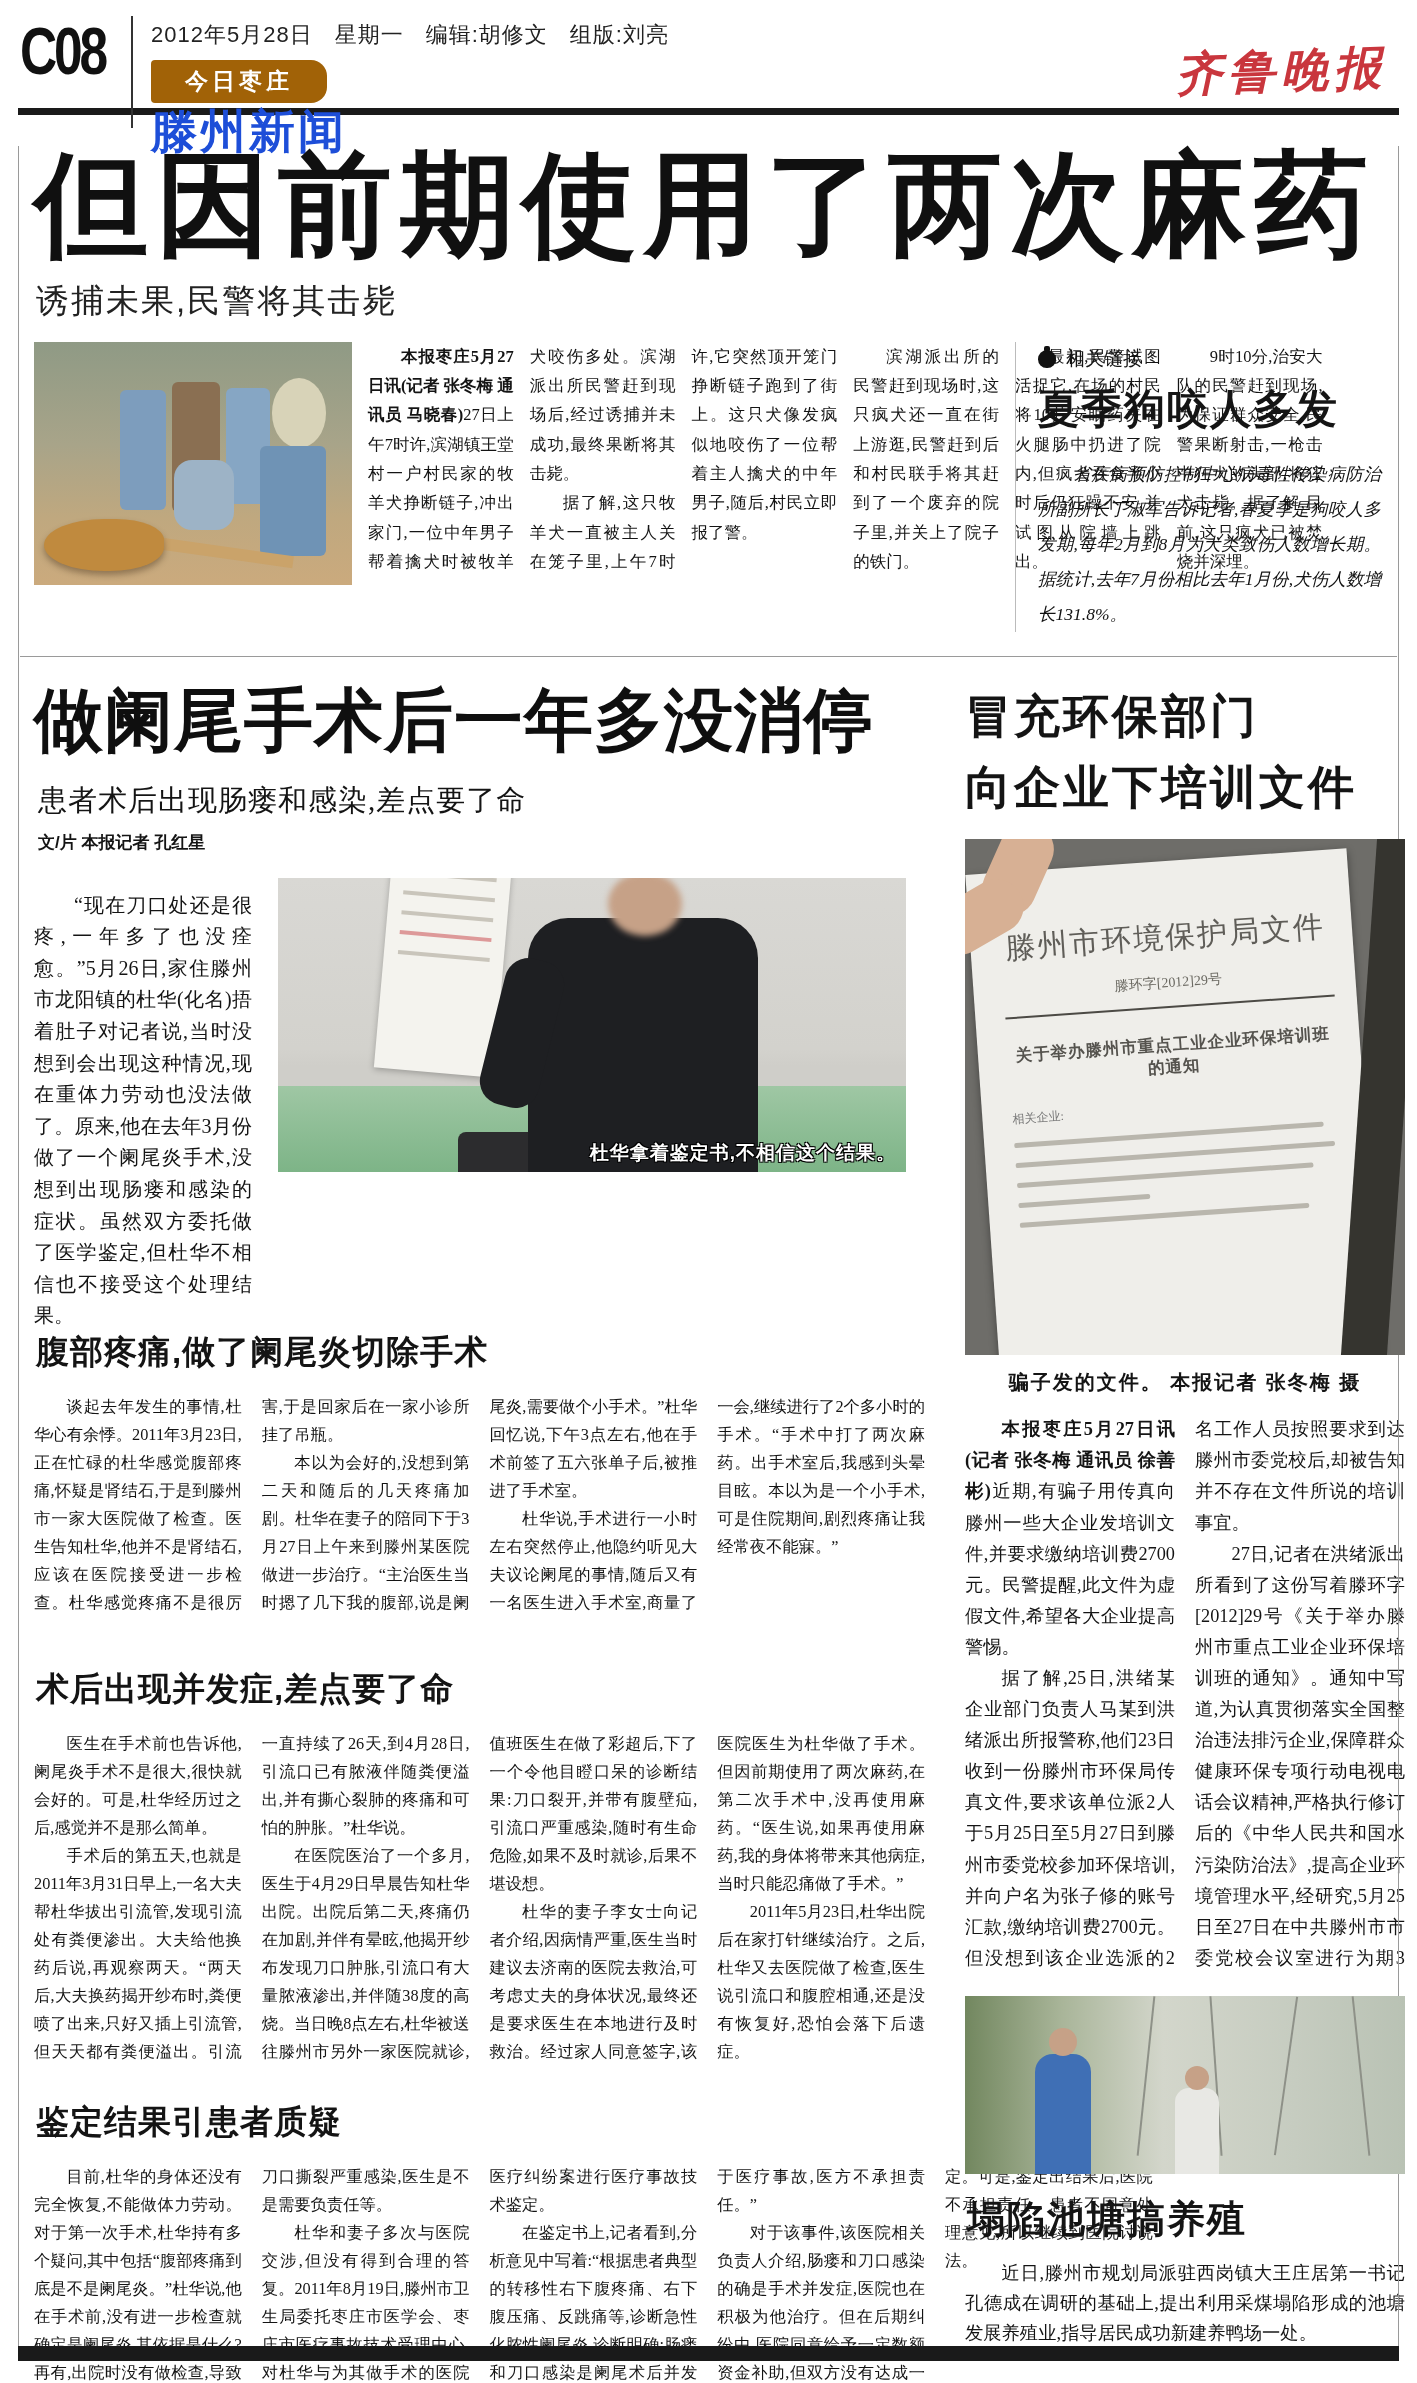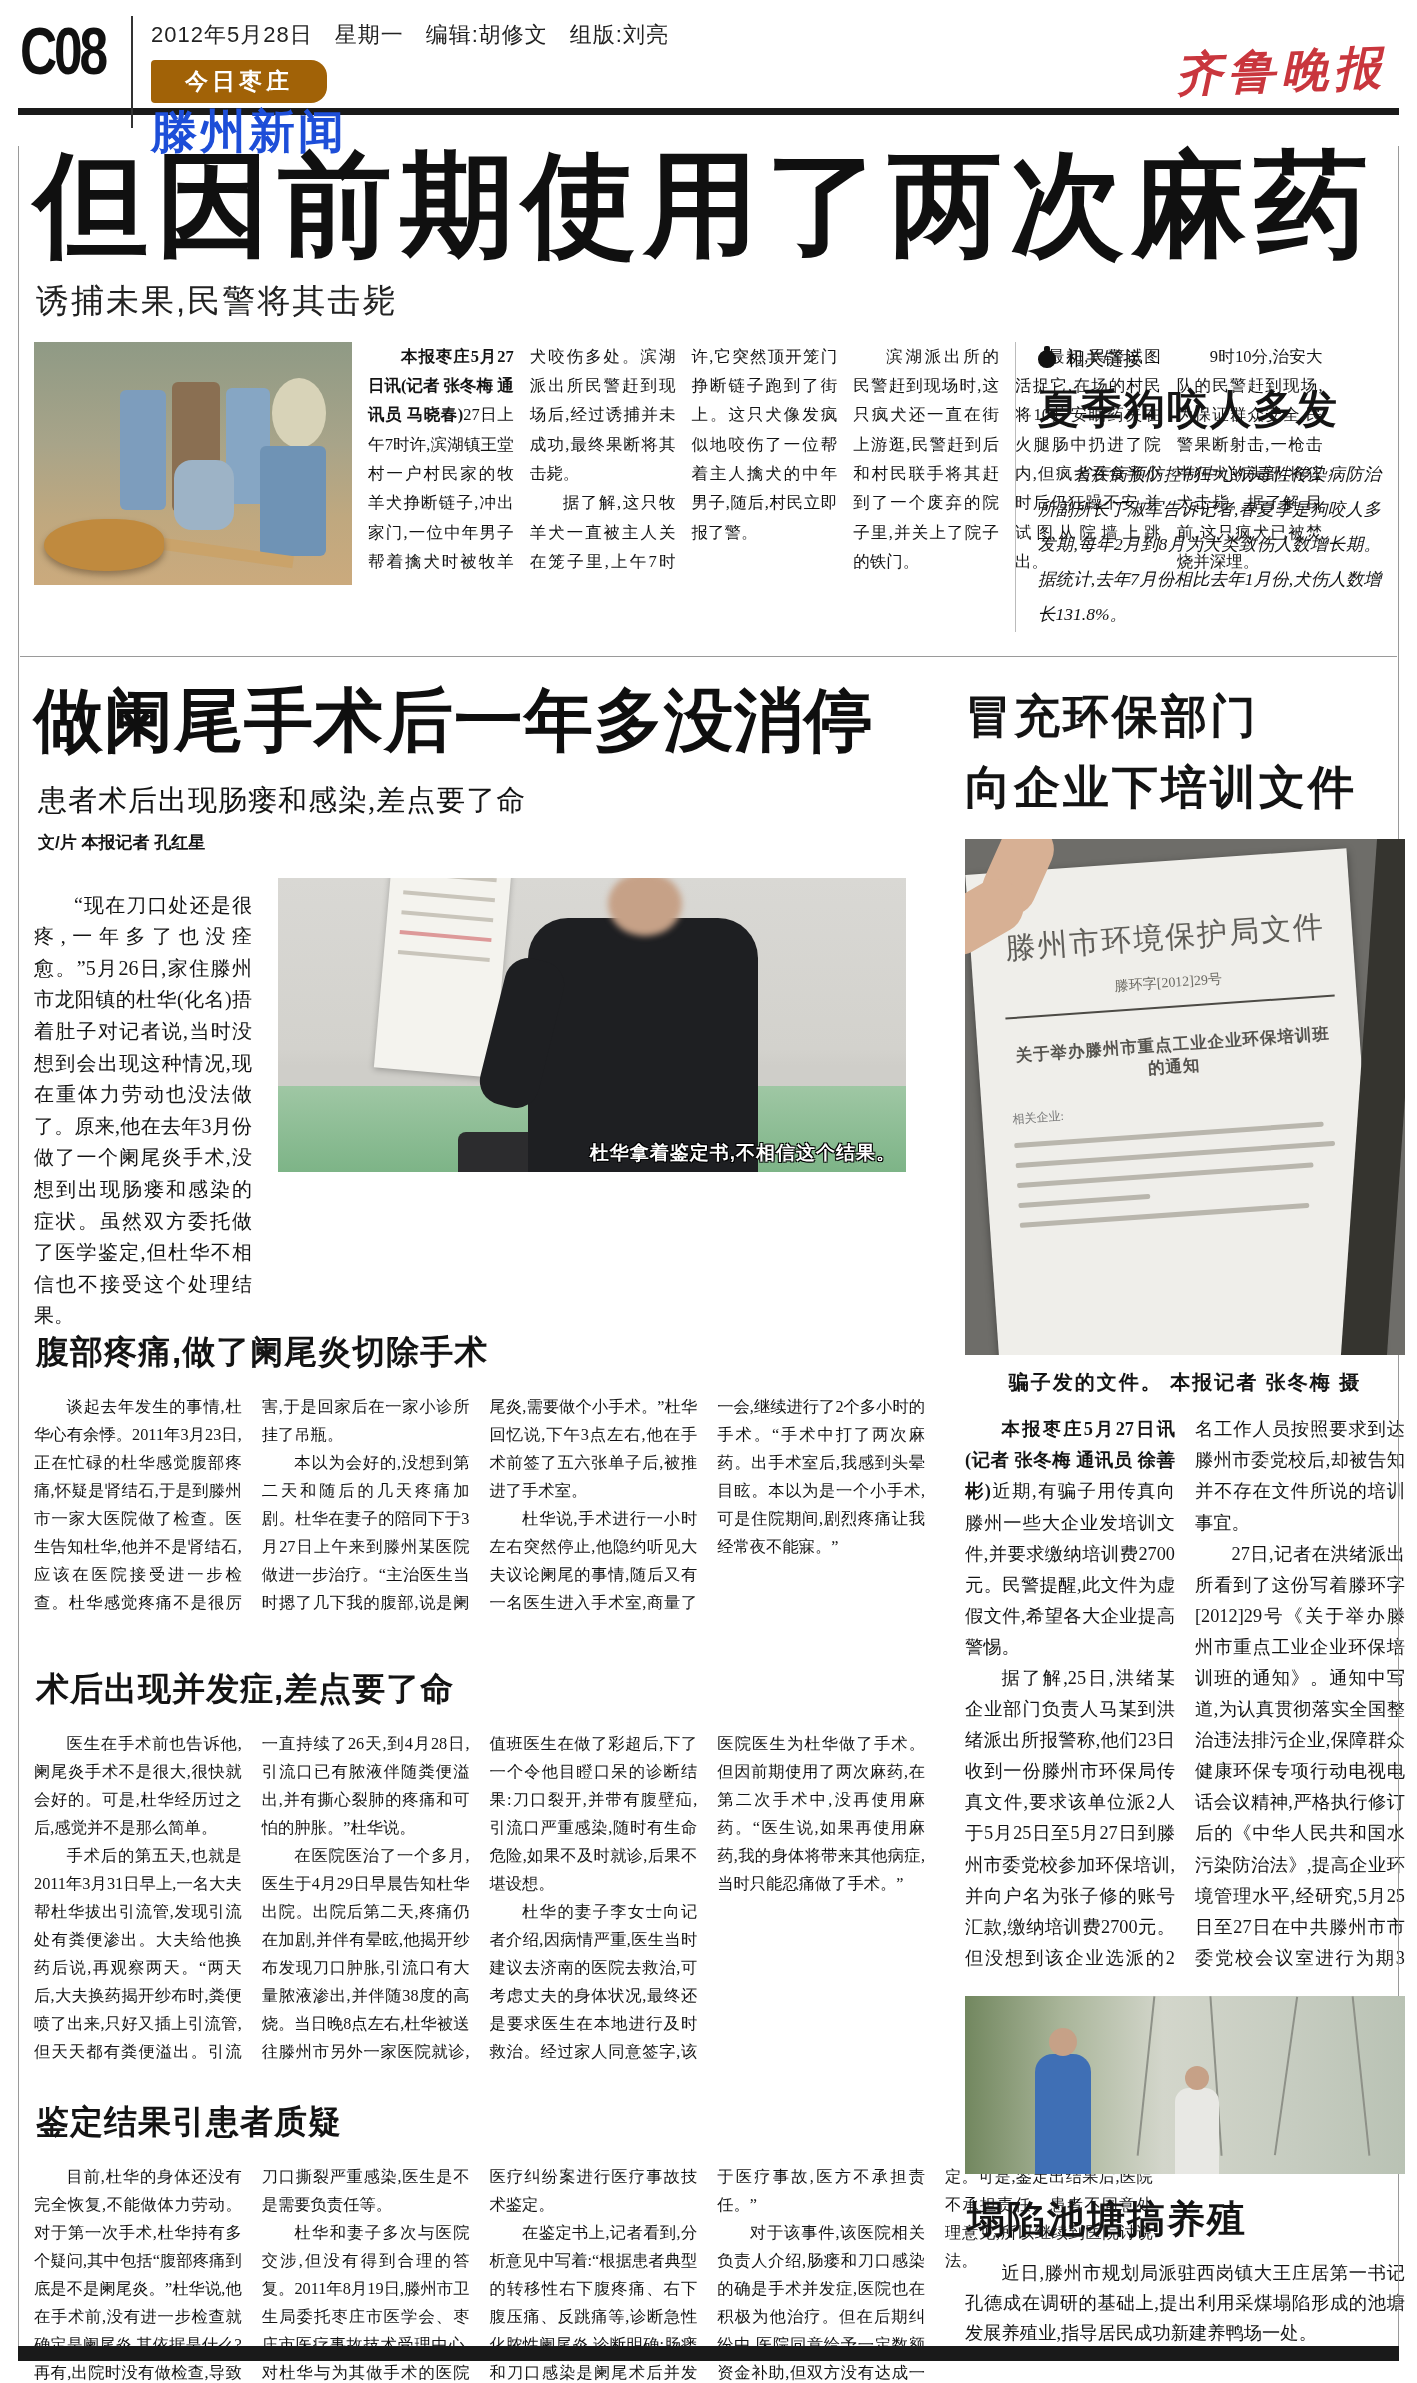--- a/index.html
+++ b/index.html
@@ -202,20 +202,21 @@
         <p>本以为会好的,没想到第二天和随后的几天疼痛加剧。杜华在妻子的陪同下于3月27日上午来到滕州某医院做进一步治疗。“主治医生当时摁了几下我的腹部,说是阑尾炎,需要做个小手术。”杜华回忆说,下午3点左右,他在手术前签了五六张单子后,被推进了手术室。</p>
         <p>杜华说,手术进行一小时左右突然停止,他隐约听见大夫议论阑尾的事情,随后又有一名医生进入手术室,商量了一会,继续进行了2个多小时的手术。“手术中打了两次麻药。出手术室后,我感到头晕目眩。本以为是一个小手术,可是住院期间,剧烈疼痛让我经常夜不能寐。”</p>
       </div>
 
       <div class="sec-h">术后出现并发症,差点要了命</div>
       <div class="col-body body-s2">
         <p>医生在手术前也告诉他,阑尾炎手术不是很大,很快就会好的。可是,杜华经历过之后,感觉并不是那么简单。</p>
         <p>手术后的第五天,也就是2011年3月31日早上,一名大夫帮杜华拔出引流管,发现引流处有粪便渗出。大夫给他换药后说,再观察两天。“两天后,大夫换药揭开纱布时,粪便喷了出来,只好又插上引流管,但天天都有粪便溢出。引流一直持续了26天,到4月28日,引流口已有脓液伴随粪便溢出,并有撕心裂肺的疼痛和可怕的肿胀。”杜华说。</p>
         <p>在医院医治了一个多月,医生于4月29日早晨告知杜华出院。出院后第二天,疼痛仍在加剧,并伴有晕眩,他揭开纱布发现刀口肿胀,引流口有大量脓液渗出,并伴随38度的高烧。当日晚8点左右,杜华被送往滕州市另外一家医院就诊,值班医生在做了彩超后,下了一个令他目瞪口呆的诊断结果:刀口裂开,并带有腹壁疝,引流口严重感染,随时有生命危险,如果不及时就诊,后果不堪设想。</p>
         <p>杜华的妻子李女士向记者介绍,因病情严重,医生当时建议去济南的医院去救治,可考虑丈夫的身体状况,最终还是要求医生在本地进行及时救治。经过家人同意签字,该医院医生为杜华做了手术。但因前期使用了两次麻药,在第二次手术中,没再使用麻药。“医生说,如果再使用麻药,我的身体将带来其他病症,当时只能忍痛做了手术。”</p>
+        <p>2011年5月23日,杜华出院后在家打针继续治疗。之后,杜华又去医院做了检查,医生说引流口和腹腔相通,还是没有恢复好,恐怕会落下后遗症。</p>
       </div>
 
       <div class="sec-h">鉴定结果引患者质疑</div>
       <div class="col-body body-s3">
         <p>目前,杜华的身体还没有完全恢复,不能做体力劳动。对于第一次手术,杜华持有多个疑问,其中包括“腹部疼痛到底是不是阑尾炎。”杜华说,他在手术前,没有进一步检查就确定是阑尾炎,其依据是什么?再有,出院时没有做检查,导致刀口撕裂严重感染,医生是不是需要负责任等。</p>
         <p>杜华和妻子多次与医院交涉,但没有得到合理的答复。2011年8月19日,滕州市卫生局委托枣庄市医学会、枣庄市医疗事故技术受理中心,对杜华与为其做手术的医院医疗纠纷案进行医疗事故技术鉴定。</p>
         <p>在鉴定书上,记者看到,分析意见中写着:“根据患者典型的转移性右下腹疼痛、右下腹压痛、反跳痛等,诊断急性化脓性阑尾炎,诊断明确;肠瘘和刀口感染是阑尾术后并发症。”其结论为:“本病例不属于医疗事故,医方不承担责任。”</p>
         <p>对于该事件,该医院相关负责人介绍,肠瘘和刀口感染的确是手术并发症,医院也在积极为他治疗。但在后期纠纷中,医院同意给予一定数额资金补助,但双方没有达成一致意见,患者要求进行医学鉴定。可是,鉴定出结果后,医院不承担责任、患者不同意处理意见,所以继续到医院讨说法。</p>
       </div>
     </div>

